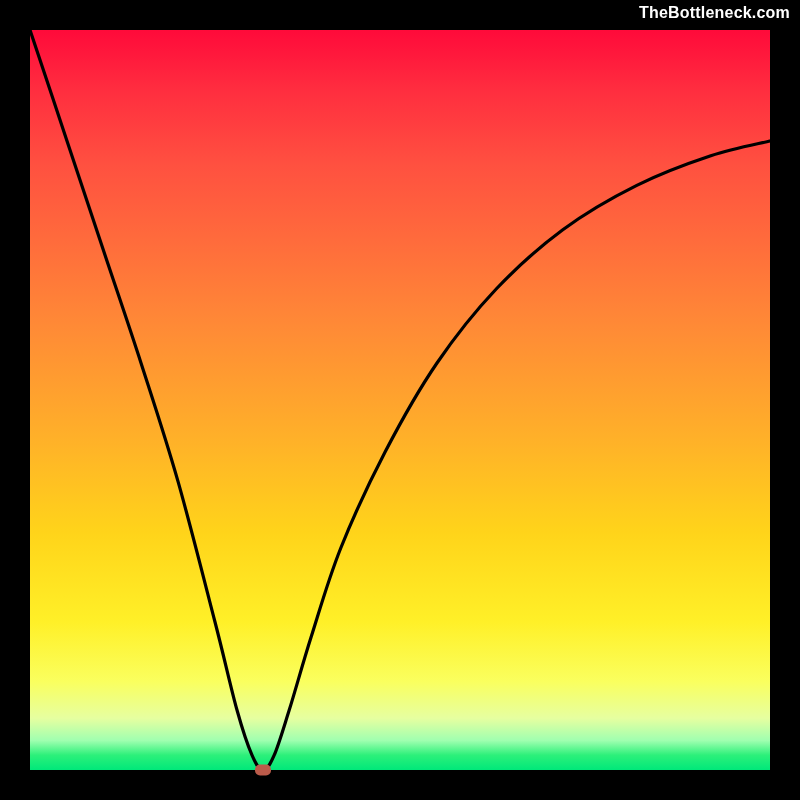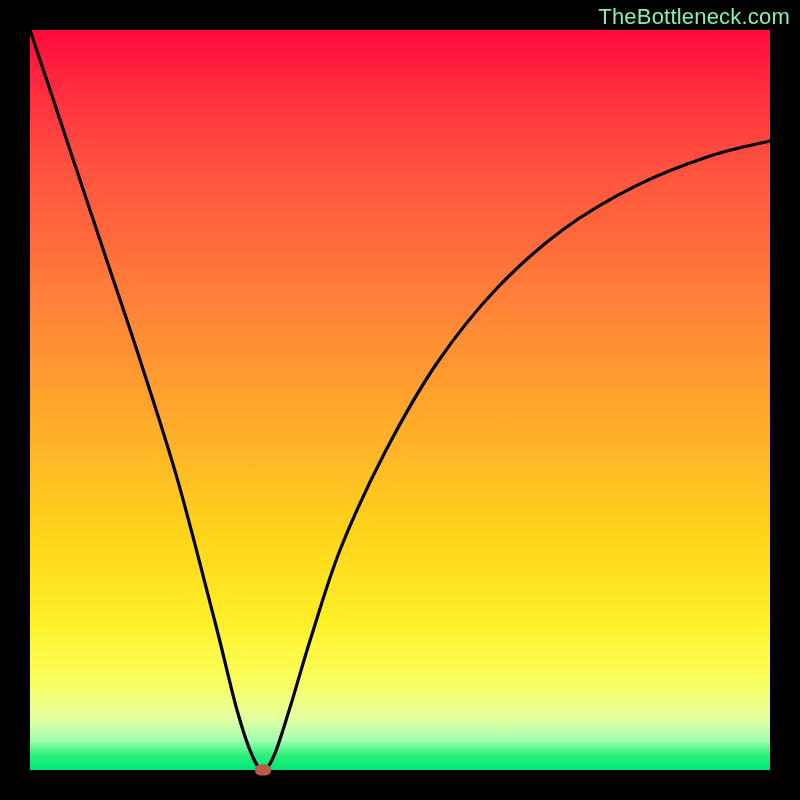--- a/index.html
+++ b/index.html
@@ -38,23 +38,23 @@
       #e6ffa0 93%,
       #a0ffb0 96%,
       #2cf07a 98%,
       #00e87a 100%
     );
   }
   .watermark {
     position: absolute;
     top: 4px;
     right: 10px;
-    color: #86efac;
-    font-size: 22px;
-    font-weight: 400;
+    color: #ffffff;
+    font-size: 16px;
+    font-weight: 700;
     letter-spacing: 0.2px;
   }
   svg.curve {
     position: absolute;
     left: 0;
     top: 0;
     width: 740px;
     height: 740px;
     overflow: visible;
   }

